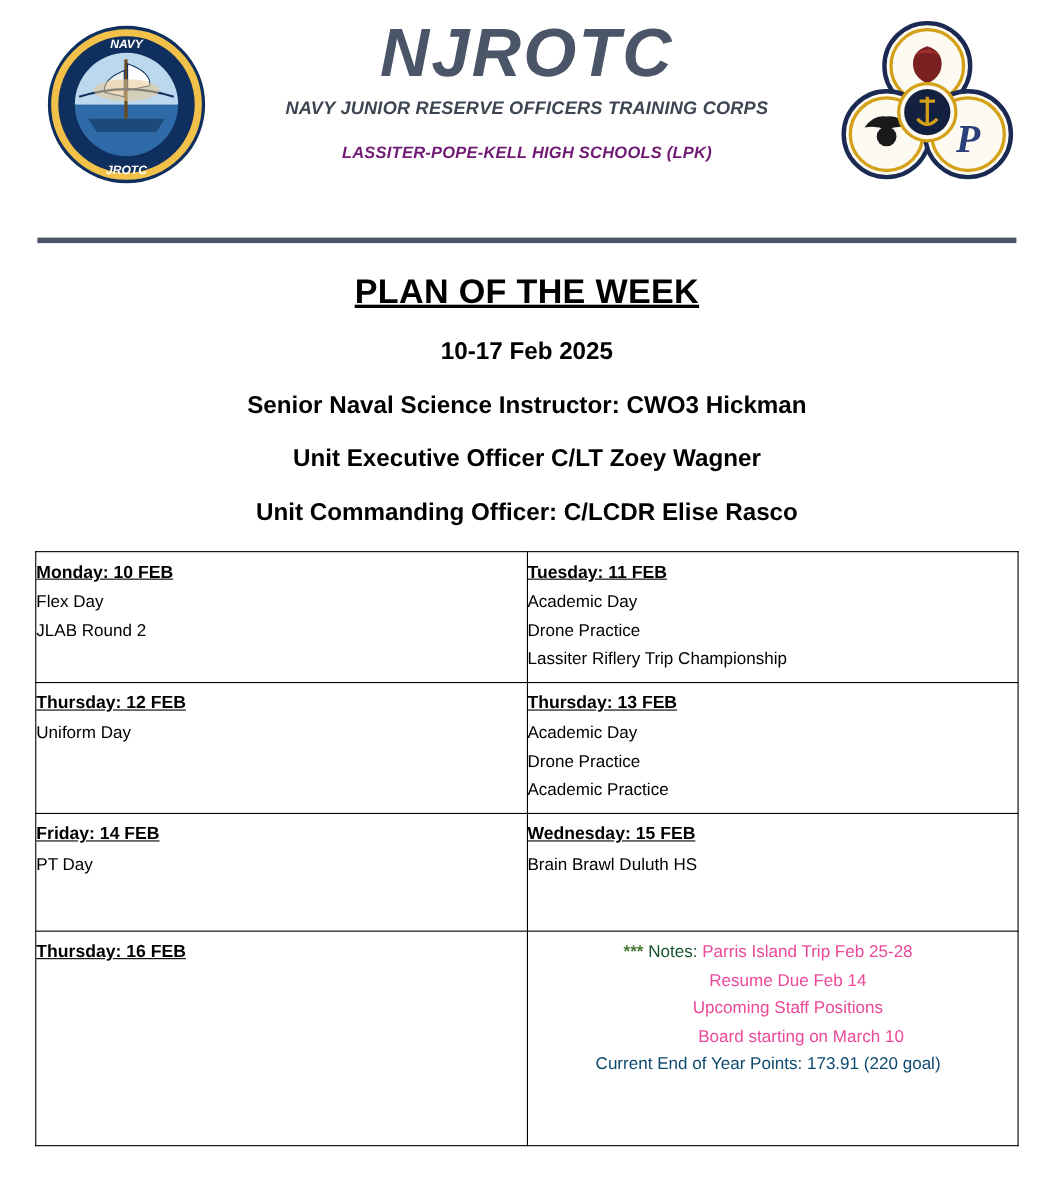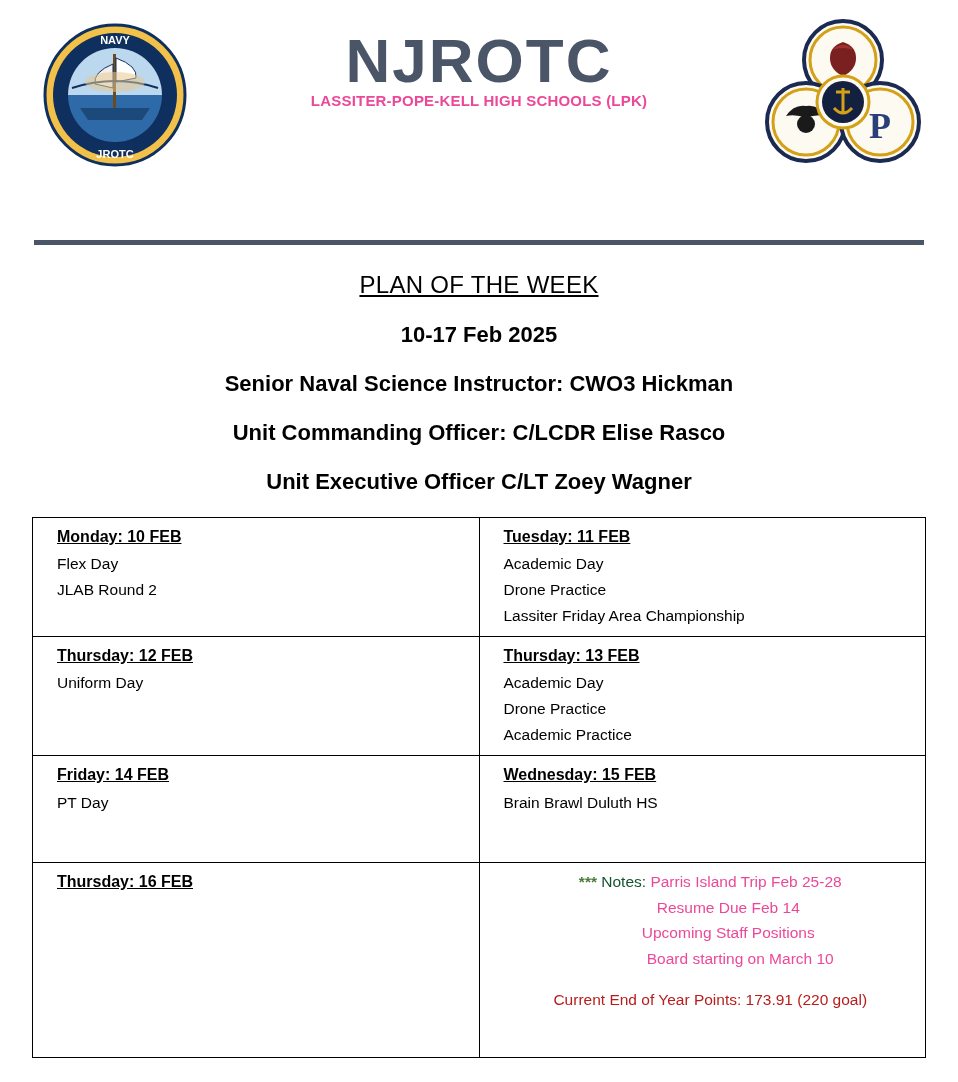--- a/index.html
+++ b/index.html
@@ -13,21 +13,22 @@
     font-family: "Liberation Sans", sans-serif;
     color: #000000;
     position: relative;
     overflow: hidden;
   }
 
   
   .header {
     position: relative;
     height: 200px;
-    padding: 12px;
+    padding: 0;
+    font-style: italic;
   }
   .header-center {
     text-align: center;
     padding-top: 18px;
   }
   .njrotc-title {
     font-size: 62px;
     font-weight: bold;
     letter-spacing: 2px;
     color: #4a5568;
@@ -37,21 +38,22 @@
   .njrotc-sub {
     font-size: 16.5px;
     font-weight: bold;
     color: #3d4552;
     letter-spacing: 0.2px;
     margin-top: 10px;
   }
   .njrotc-schools {
     font-size: 15px;
     font-weight: bold;
-    color: #ec4899;
+    color: #701a75;
+    margin-top: 22px;
     letter-spacing: 0.2px;
   }
 
   .rule {
     height: 5px;
     background: #4a5568;
     margin: 16px 34px 0 34px;
   }
 
   
@@ -69,22 +71,22 @@
     width: 158px;
     height: 152px;
   }
 
   
   .titleblock {
     text-align: center;
     margin-top: 26px;
   }
   .pow-title {
-    font-size: 24px;
-    font-weight: normal;
+    font-size: 31px;
+    font-weight: bold;
     text-decoration: underline;
     letter-spacing: 0.3px;
   }
   .pow-line {
     font-size: 22px;
     font-weight: bold;
     margin-top: 23px;
   }
   .pow-line sup {
     font-size: 13px;
@@ -94,21 +96,21 @@
   
   .pow-table {
     border-collapse: collapse;
     width: 894px;
     margin: 22px auto 0 auto;
     table-layout: fixed;
   }
   .pow-table td {
     border: 1.5px solid #000;
     vertical-align: top;
-    padding: 6px 8px 8px 24px;
+    padding: 6px 8px 8px 0;
     font-size: 15.5px;
     line-height: 1.65;
   }
   .day-head {
     font-weight: bold;
     text-decoration: underline;
     font-size: 16px;
     display: block;
     margin-bottom: 1px;
   }
@@ -118,21 +120,21 @@
   }
   .cell-r1 { height: 92px; }
   .cell-r2 { height: 94px; }
   .cell-r3 { height: 92px; }
   .cell-r4 { height: 180px; }
 
   .notes { text-align: center; line-height: 1.62; }
   .notes-stars { color: #4a7a3a; font-weight: bold; }
   .notes-label { color: #14532d; }
   .notes-red { color: #ec4899; }
-  .notes-purple { color: #b91c1c; margin-top: 16px; }
+  .notes-purple { color: #0c4a6e; }
   .notes-line { display: block; }
   .indent-1 { padding-left: 36px; }
   .indent-2 { padding-left: 60px; }
 </style>
 </head>
 <body>
 
 <div class="header">
 
   <svg class="seal-navy" viewBox="0 0 146 146">
@@ -167,47 +169,48 @@
     <text x="116" y="120" font-size="36" font-weight="bold" fill="#2a3f7a" text-anchor="middle" font-family="Liberation Serif, serif">P</text>
 
     <circle cx="79" cy="84" r="26" fill="#fdfaf2" stroke="#d4a017" stroke-width="3"></circle>
     <circle cx="79" cy="84" r="21" fill="#14203f"></circle>
     <path d="M79 70 v26 M70 90 q9 10 18 0" stroke="#d4a017" stroke-width="3" fill="none"></path>
     <path d="M72 74 h14" stroke="#d4a017" stroke-width="3"></path>
   </svg>
 
   <div class="header-center">
     <div class="njrotc-title">NJROTC</div>
+    <div class="njrotc-sub">NAVY JUNIOR RESERVE OFFICERS TRAINING CORPS</div>
     <div class="njrotc-schools">LASSITER-POPE-KELL HIGH SCHOOLS (LPK)</div>
   </div>
 </div>
 
 <div class="rule"></div>
 
 <div class="titleblock">
   <div class="pow-title">PLAN OF THE WEEK</div>
   <div class="pow-line">10-17 Feb 2025</div>
   <div class="pow-line">Senior Naval Science Instructor: CWO3 Hickman</div>
+  <div class="pow-line">Unit Executive Officer C/LT  Zoey Wagner</div>
   <div class="pow-line">Unit Commanding Officer: C/LCDR Elise Rasco</div>
-  <div class="pow-line">Unit Executive Officer C/LT  Zoey Wagner</div>
 </div>
 
 <table class="pow-table">
   <tbody>
     <tr>
       <td class="cell-r1">
         <span class="day-head">Monday: 10 FEB</span>
         <span class="event">Flex Day</span>
         <span class="event">JLAB Round 2</span>
       </td>
       <td class="cell-r1">
         <span class="day-head">Tuesday: 11 FEB</span>
         <span class="event">Academic Day</span>
         <span class="event">Drone Practice</span>
-        <span class="event">Lassiter Friday Area Championship</span>
+        <span class="event">Lassiter Riflery Trip Championship</span>
       </td>
     </tr>
     <tr>
       <td class="cell-r2">
         <span class="day-head">Thursday: 12 FEB</span>
         <span class="event">Uniform Day</span>
       </td>
       <td class="cell-r2">
         <span class="day-head">Thursday: 13 FEB</span>
         <span class="event">Academic Day</span>

